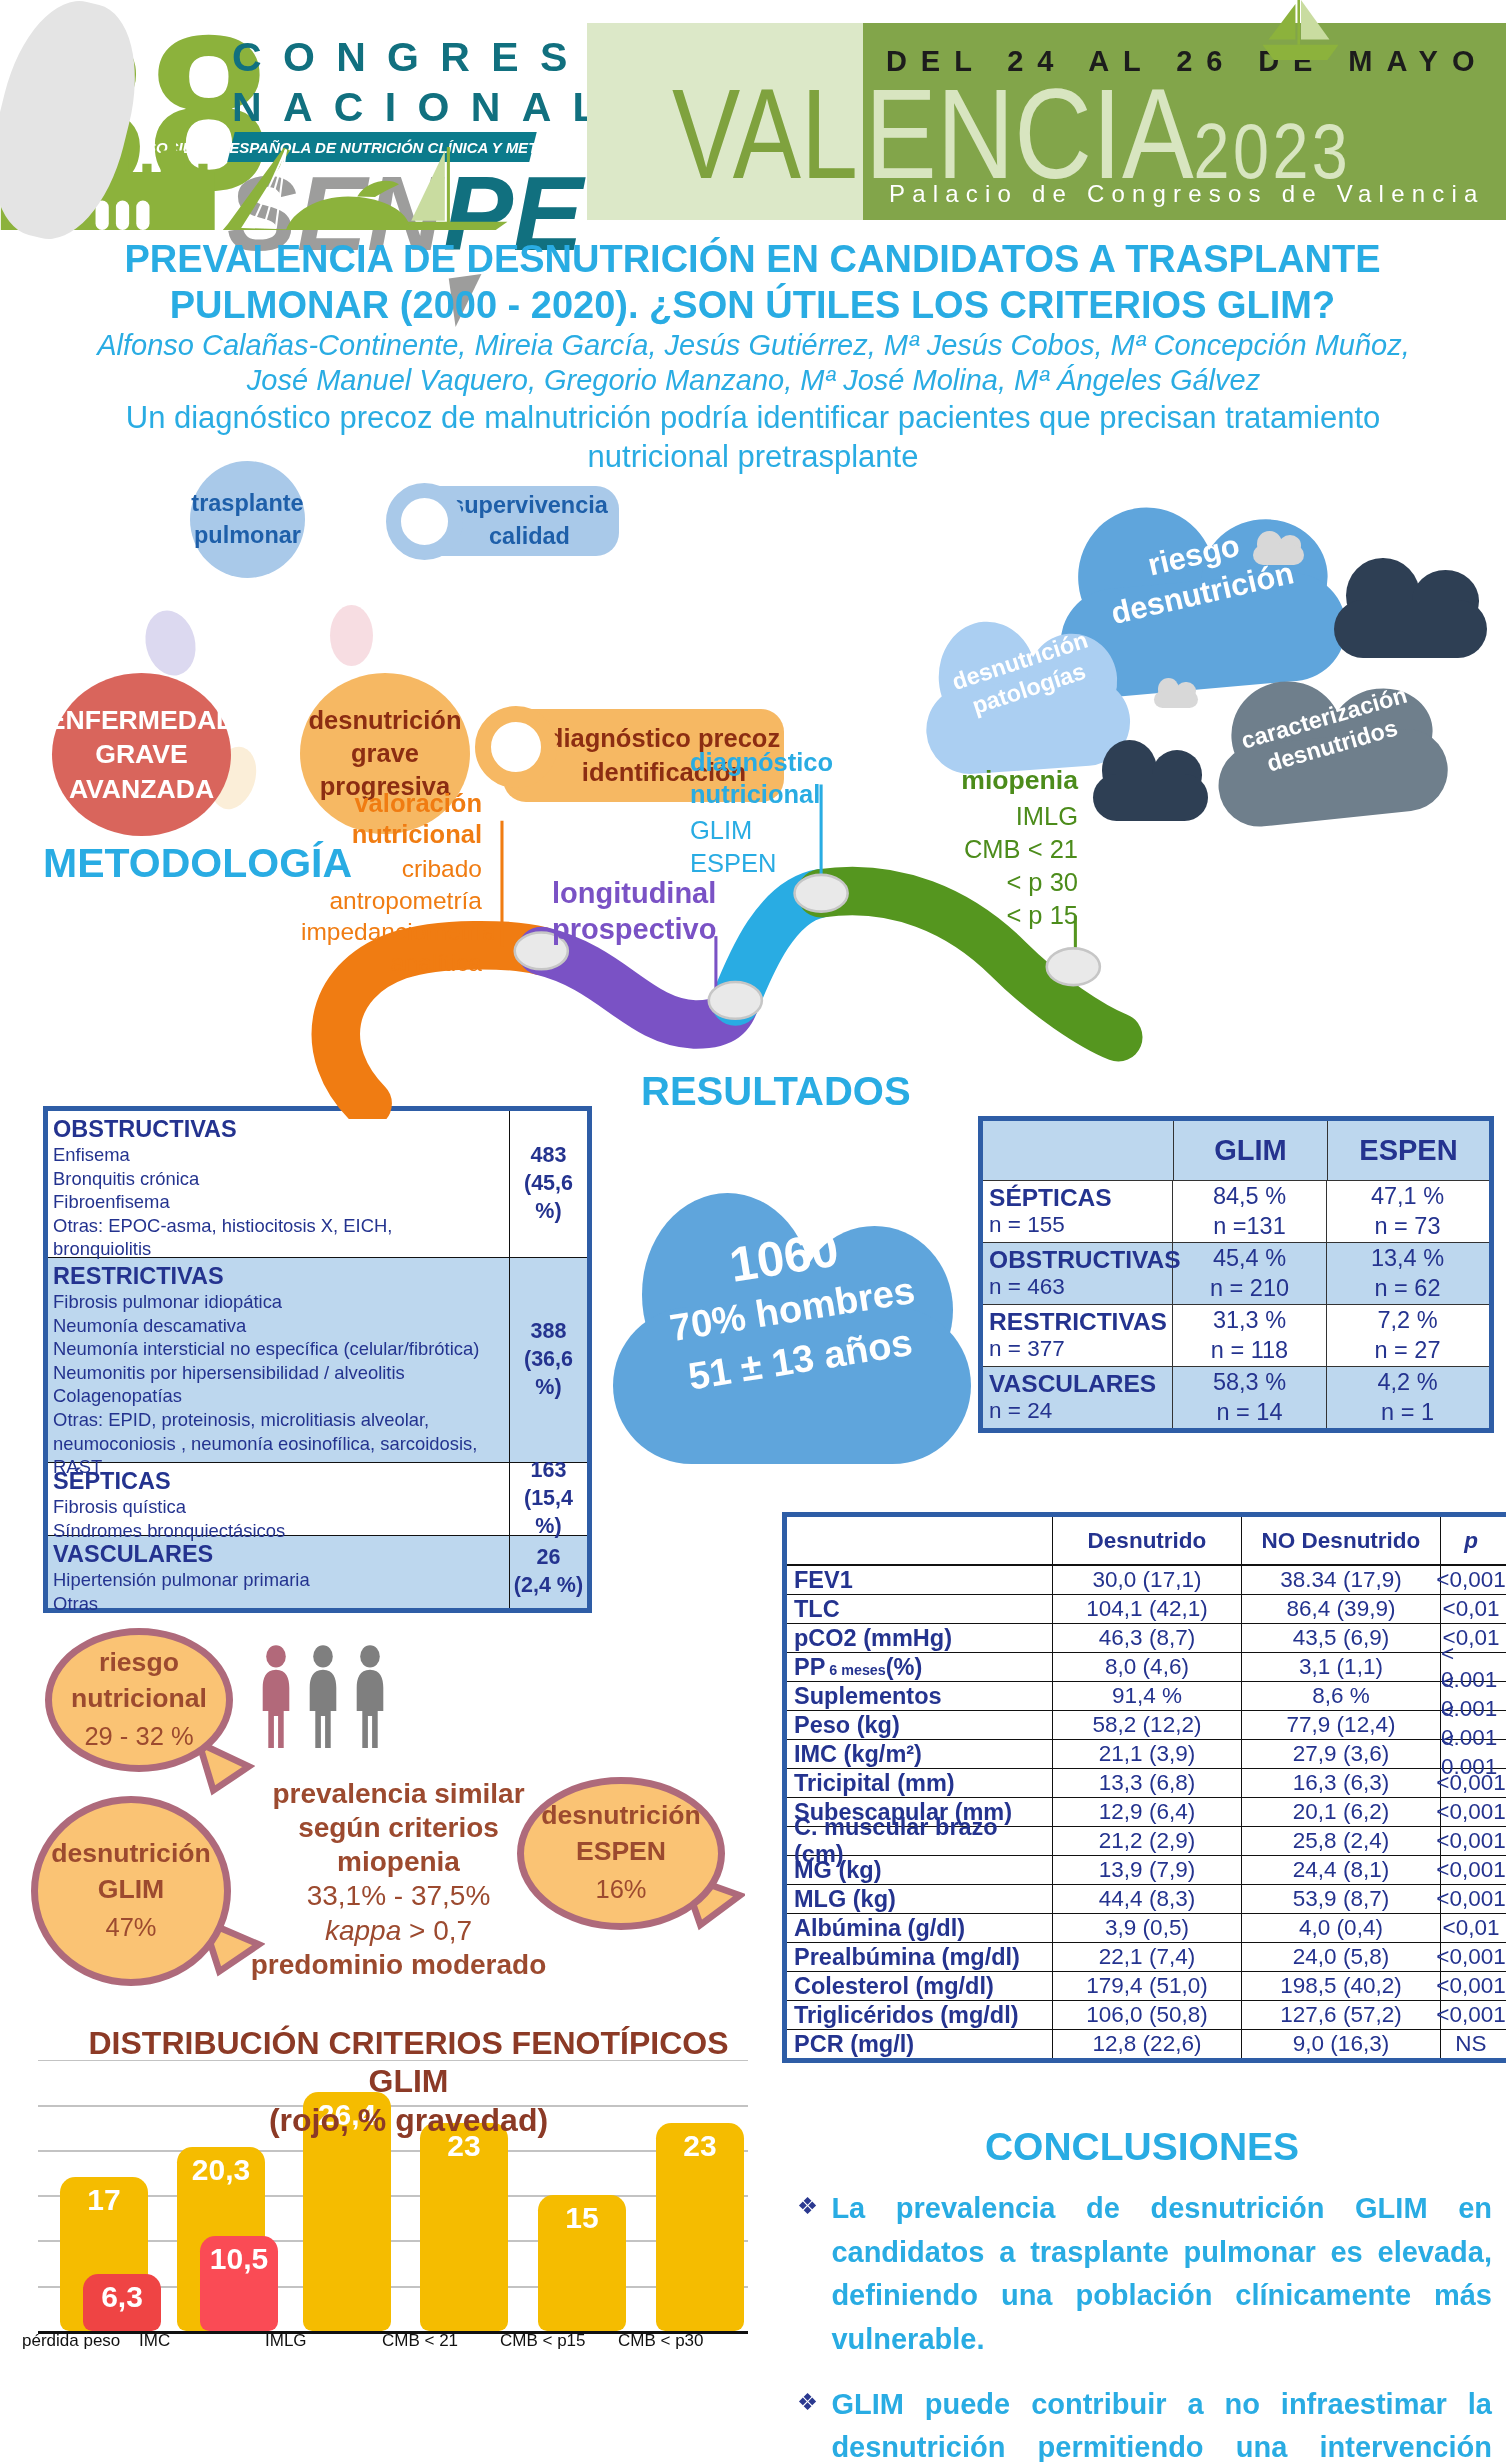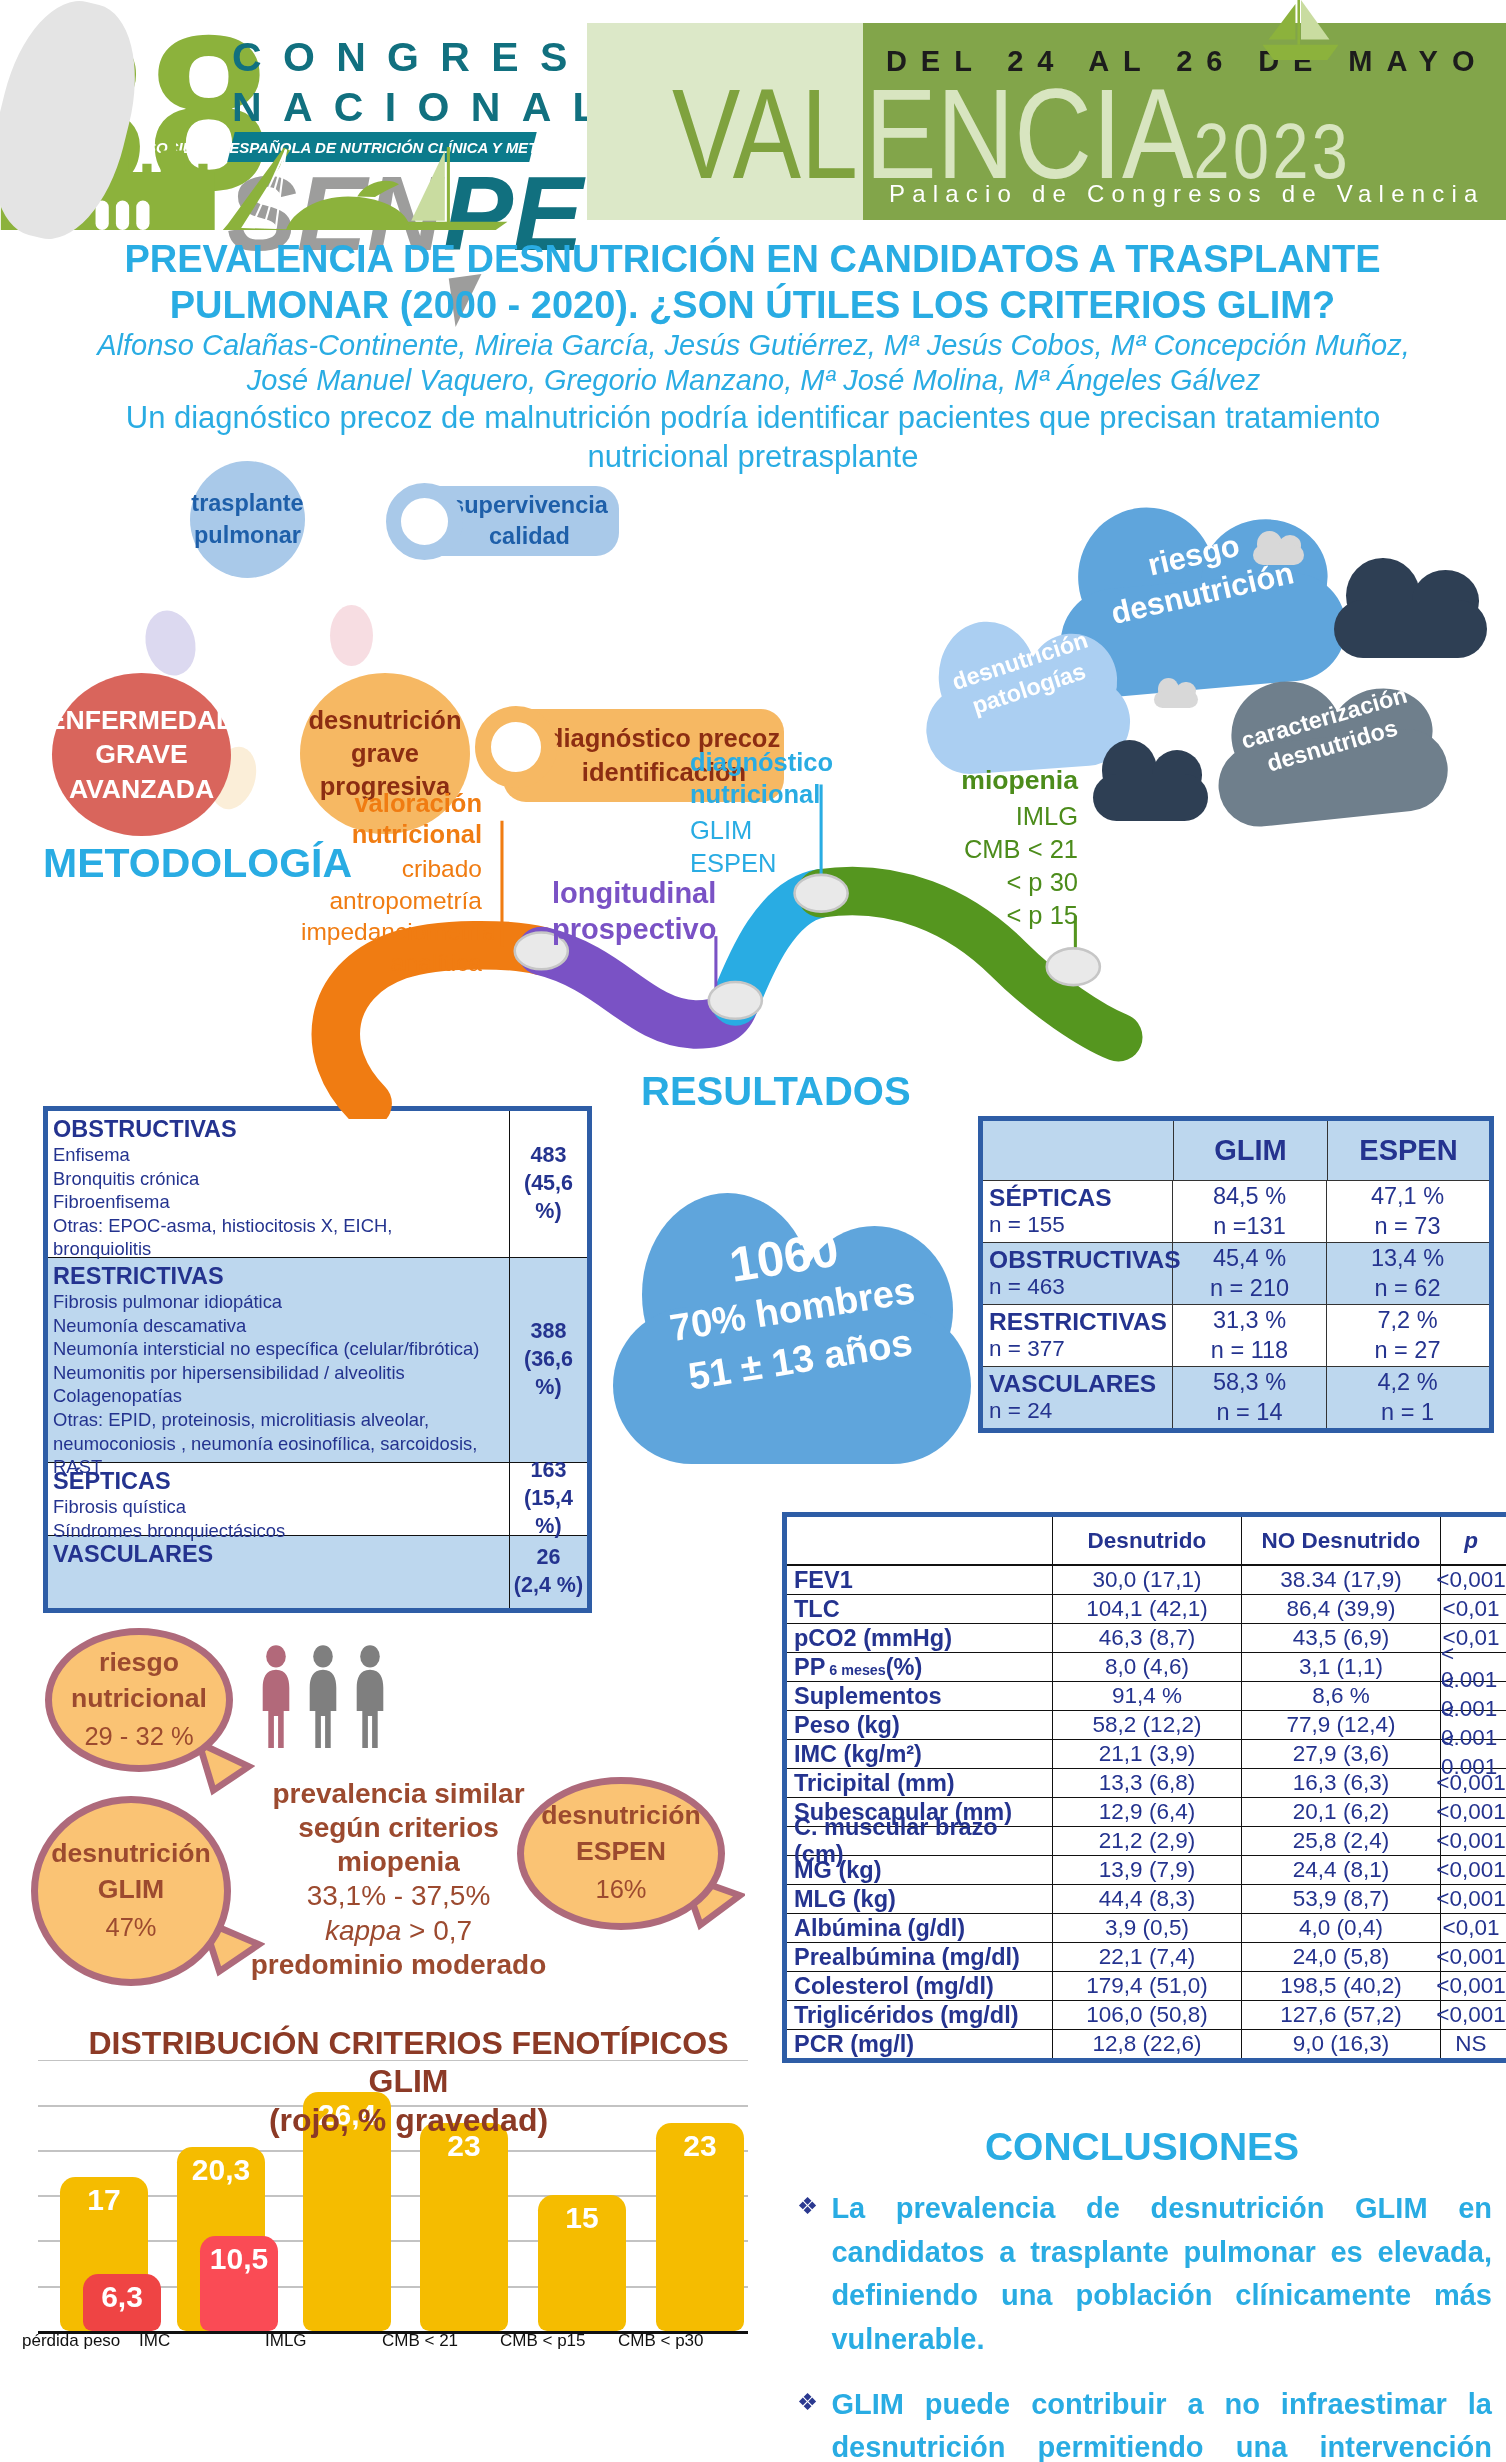--- a/index.html
+++ b/index.html
@@ -360,20 +360,22 @@
             <div class="dxg">SÉPTICAS</div>
             <div class="dxi pre">Fibrosis quística
 Síndromes bronquiectásicos</div>
           </div>
           <div class="dxv pre">163
 (15,4 %)</div>
         </div>
         <div class="dxrow shade" style="height: 72px;">
           <div class="dxc1">
             <div class="dxg">VASCULARES</div>
+            <div class="dxi pre">Hipertensión pulmonar primaria
+Otras</div>
           </div>
           <div class="dxv pre">26
 (2,4 %)</div>
         </div>
       </div>
   </div>
 
   <div id="compTable">
     <div class="cphead">
       <div class="cph1"></div>

